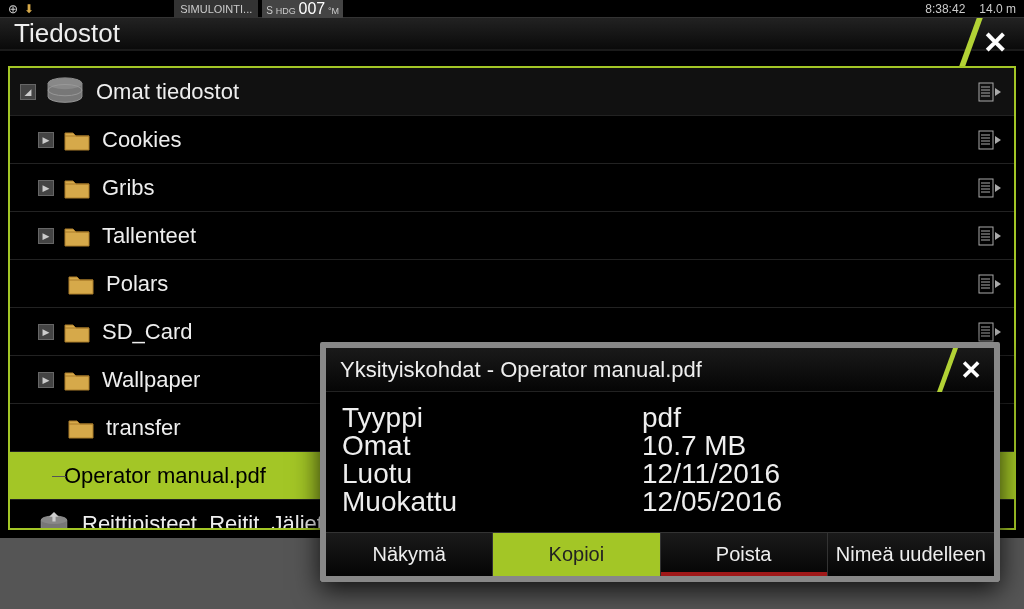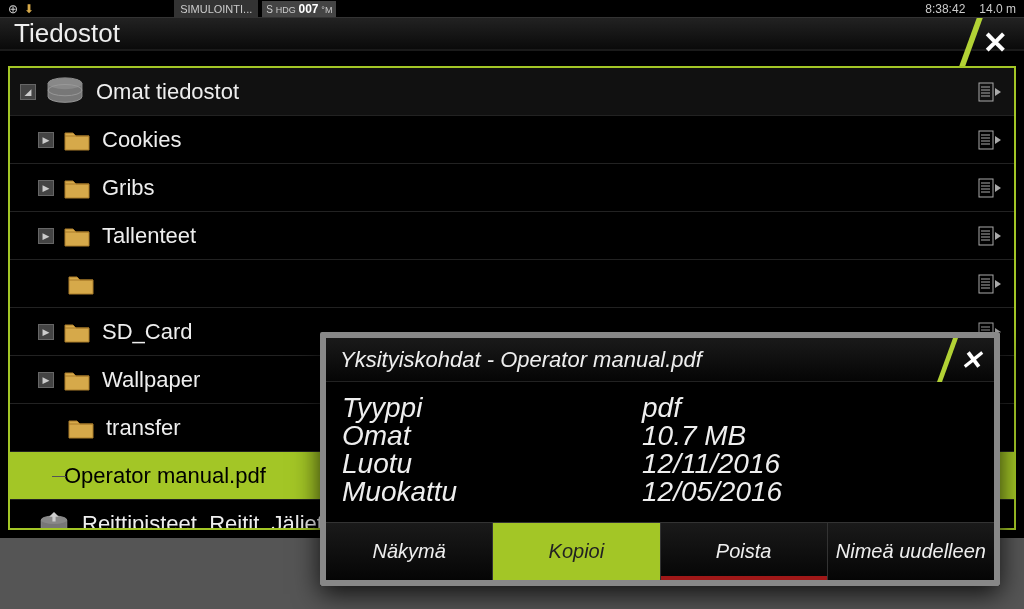--- a/index.html
+++ b/index.html
@@ -42,22 +42,22 @@
       background: #333;
       padding: 6px 6px;
       font-size: 11px;
     }
     .hdg-label {
       background: #444;
       padding: 1px 4px;
       font-size: 10px;
     }
     .hdg-val {
-      font-weight: bold;
-      font-size: 12px;
+      font-weight: normal;
+      font-size: 16px;
     }
     .status-right {
       margin-left: auto;
       display: flex;
       gap: 14px;
     }
     .globe-icon, .sat-icon {
       font-size: 12px;
     }
     
@@ -211,27 +211,26 @@
     
     
     .routes-row .disk-icon {
       width: 32px;
       height: 28px;
     }
     
     
     .popup {
       position: absolute;
-      top: 332px;
+      top: 342px;
       left: 320px;
       width: 680px;
       background: #000;
       box-shadow: 0 8px 25px rgba(0,0,0,0.8);
       z-index: 10;
-      font-style: italic;
     }
     .popup-outer {
       border: 6px solid #888;
       border-radius: 2px;
       background: #000;
     }
     .popup-header {
       position: relative;
       height: 44px;
       background: linear-gradient(to bottom, #1a1a1a, #050505);
@@ -279,21 +278,21 @@
     }
     .detail-label {
       width: 300px;
     }
     .detail-value {
       flex: 1;
     }
     
     .popup-footer {
       display: flex;
-      height: 58px;
+      height: 44px;
       border-top: 1px solid #333;
     }
     .popup-btn {
       flex: 1;
       display: flex;
       align-items: center;
       justify-content: center;
       color: #eee;
       font-size: 20px;
       border-right: 1px solid #333;
@@ -427,20 +426,21 @@
           </g>
           <polygon class="page-arrow" points="17,6 17,14 23,10"></polygon>
         </svg>
     </div>
 
     <div class="tree-row indent-2">
       <svg class="folder-icon" viewBox="0 0 26 22">
           <path class="folder-body" d="M1,4 h8 l3,3 h13 v14 h-24 z"></path>
           <path d="M1,7 h24" stroke="#aa7d2a"></path>
         </svg>
+      <span class="tree-label">Polars</span>
       <svg class="page-icon" viewBox="0 0 24 20">
           <g class="page-lines">
             <rect x="1" y="1" width="14" height="18"></rect>
             <line x1="3" y1="5" x2="12" y2="5"></line>
             <line x1="3" y1="8" x2="12" y2="8"></line>
             <line x1="3" y1="11" x2="12" y2="11"></line>
             <line x1="3" y1="14" x2="12" y2="14"></line>
           </g>
           <polygon class="page-arrow" points="17,6 17,14 23,10"></polygon>
         </svg>

